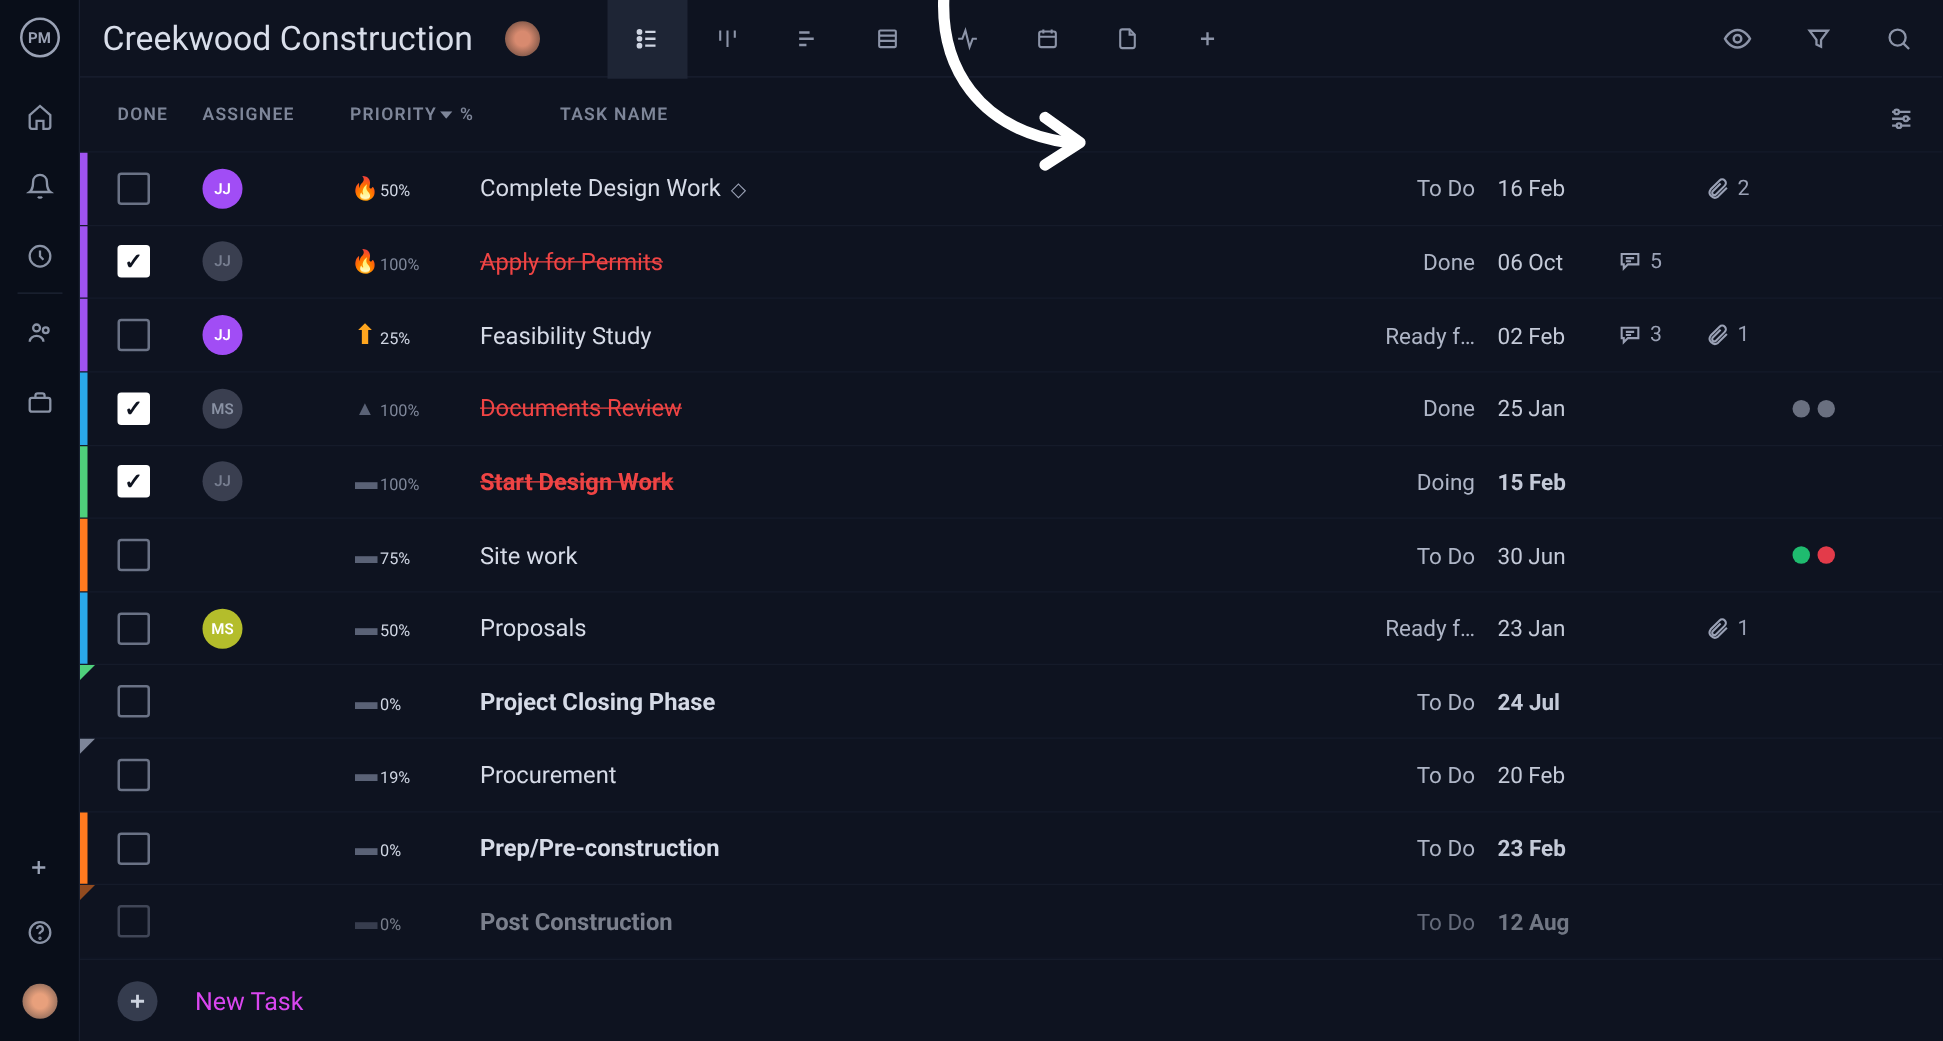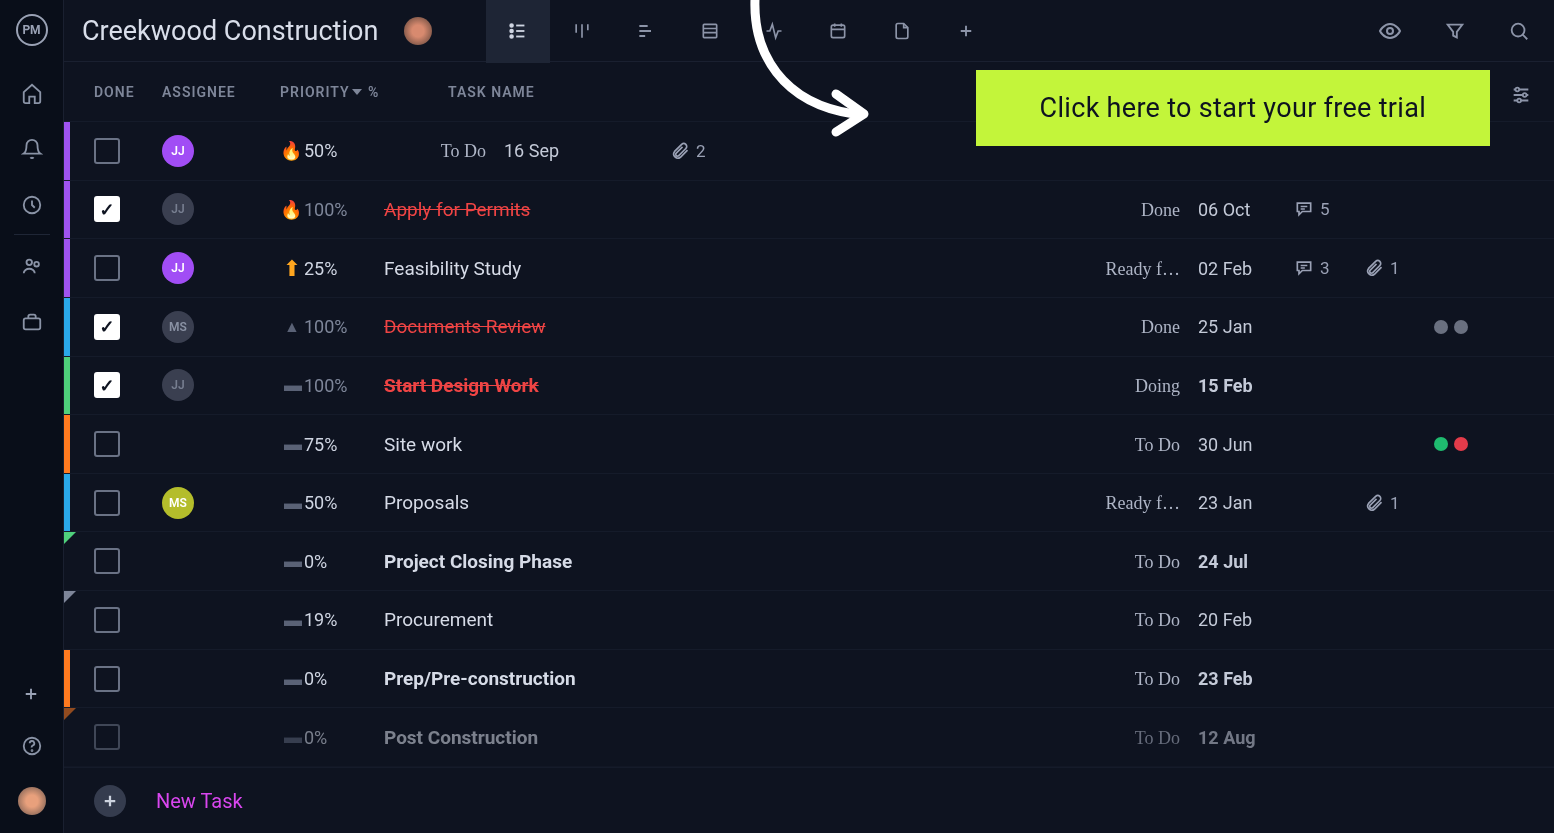--- a/index.html
+++ b/index.html
@@ -108,27 +108,27 @@
 .chk.checked::after { content:"✓";color:#0e1320;font-weight:900;font-size:18px; }
 .asg-chip {
   width:32px;height:32px;border-radius:50%;display:flex;align-items:center;justify-content:center;
   font-size:12px;font-weight:600;color:#fff;
 }
 .asg-jj{background:#a14df5;}
 .asg-jj-dim{background:#3a3f50;color:#777e90;}
 .asg-ms{background:#3a3f50;color:#8a92a4;}
 .asg-ms-y{background:#b4bd2b;color:#fff;}
 .pri-icon{width:24px;display:flex;justify-content:center;font-size:18px;}
-.pct{color:#cfd5e2;font-size:18px;}
+.pct{color:#cfd5e2;font-size:13px;}
 .pct.done{color:#7e8699;}
 .tname{color:#d6dbe7;}
 .tname.struck{text-decoration:line-through;color:#ef4444;}
 .tname.bold{font-weight:700;margin-top:36px;}
 .diamond{display:inline-block;margin-left:8px;color:#9aa1b5;font-size:16px;}
-.status{color:#aeb5c6;font-size:18px;font-family:Liberation Serif, serif;}
+.status{color:#aeb5c6;font-size:18px;}
 .date{color:#c4cad8;font-size:18px;}
 .date.bold{font-weight:700;}
 .meta-icon{display:flex;align-items:center;gap:6px;color:#9aa1b5;font-size:17px;}
 .meta-icon svg{width:20px;height:20px;}
 .dots{display:flex;gap:6px;}
 .dot{width:14px;height:14px;border-radius:50%;}
 .dot.grey{background:#6a7080;}
 .dot.green{background:#1fbb6f;}
 .dot.red{background:#e33b4a;}
 
@@ -274,21 +274,20 @@
               <path d="M21 21l-5-5"></path>
             </svg>
         </div>
       </div>
     </div>
 
     <svg class="arrow-art" viewBox="0 0 170 160">
       <path d="M20 0 C 12 70, 50 118, 118 128" fill="none" stroke="#fff" stroke-width="9" stroke-linecap="round"></path>
       <path d="M100 108 L128 128 L100 146" fill="none" stroke="#fff" stroke-width="9" stroke-linecap="round" stroke-linejoin="round"></path>
     </svg>
-    <div class="cta-banner">Click here to start your free trial</div>
 
     <div class="list-header">
       <div class="col-done">DONE</div>
       <div class="col-asg">ASSIGNEE</div>
       <div class="col-pri">
         <span>PRIORITY</span>
         <svg width="10" height="6" viewBox="0 0 10 6">
             <path d="M0 0h10L5 6z" fill="#7e8699"></path>
           </svg>
       </div>
@@ -310,22 +309,23 @@
           <div class="col-done">
             <div class="chk"></div>
           </div>
           <div class="col-asg">
             <div class="asg-chip asg-jj">JJ</div>
           </div>
           <div class="col-pri pri-icon">
             <span style="color:#ff4a3d">🔥</span>
           </div>
           <div class="col-pct"><span class="pct">50%</span></div>
+          <div class="col-name"><span class="tname">Complete Design Work</span><span class="diamond">◇</span></div>
           <div class="col-status"><span class="status">To Do</span></div>
-          <div class="col-date"><span class="date">16 Sep</span></div>
+          <div class="col-date"><span class="date">16 Feb</span></div>
           <div class="col-cmt"></div>
           <div class="col-att">
             <div class="meta-icon">
               <svg viewBox="0 0 24 24" fill="none" stroke="currentColor" stroke-width="2">
                 <path d="M21 11l-8.5 8.5a5 5 0 0 1-7-7L14 4a3.5 3.5 0 0 1 5 5l-8.5 8.5a2 2 0 0 1-3-3L15 7"></path>
               </svg>
               <span>2</span>
             </div>
           </div>
           <div class="col-tags">

